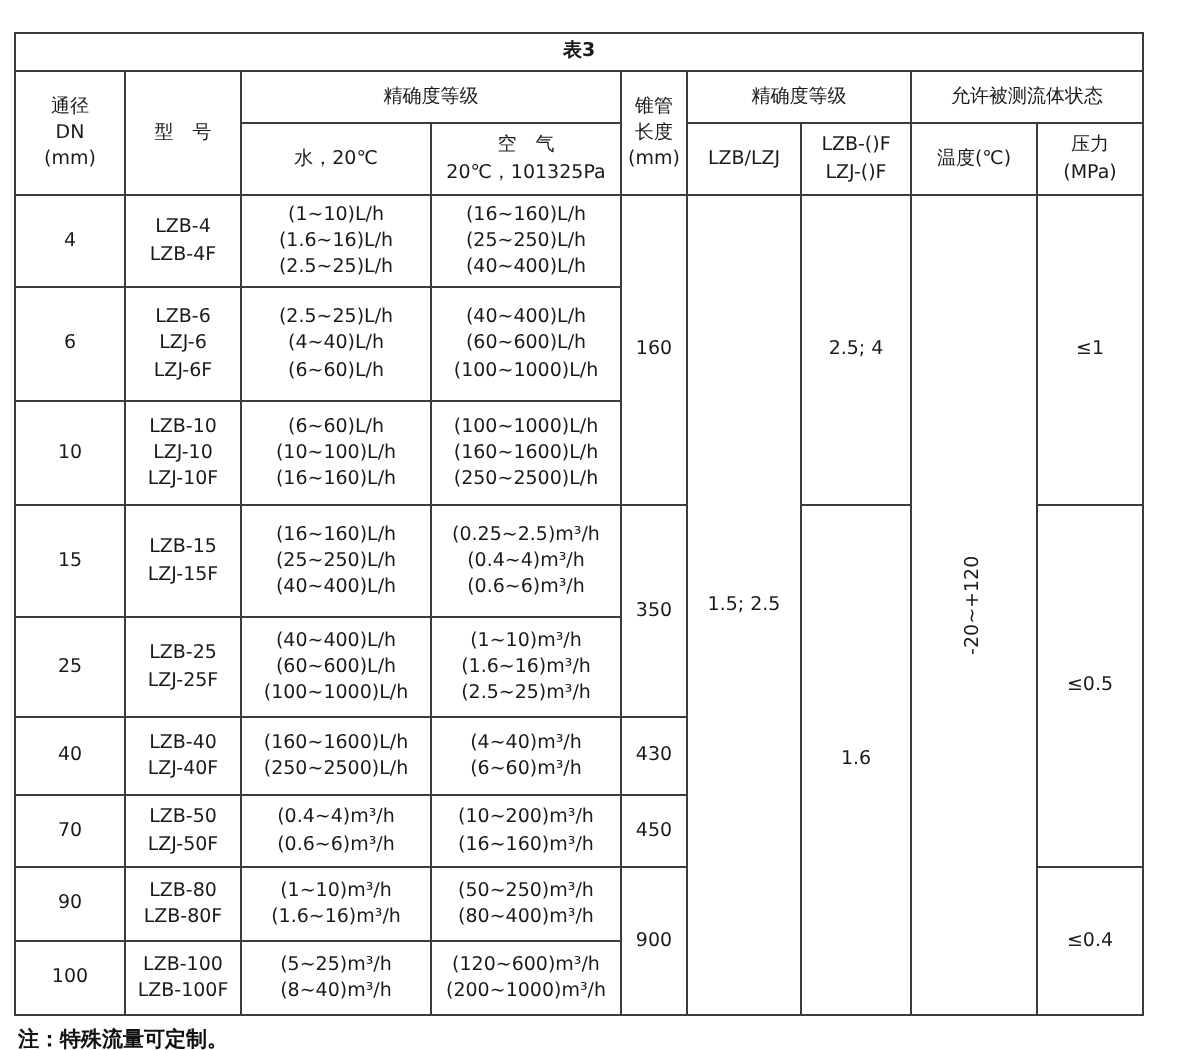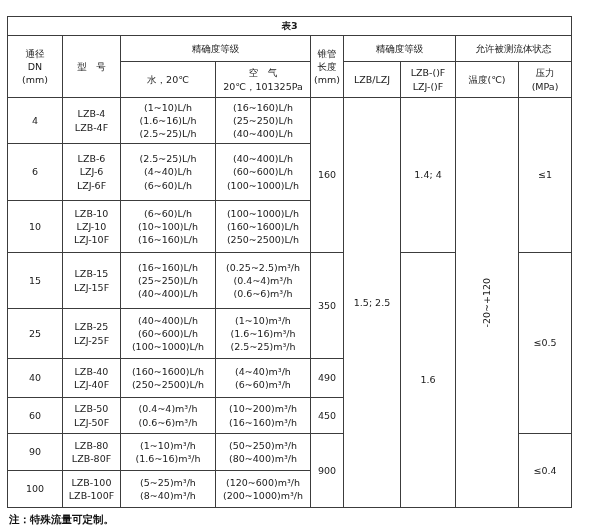--- a/index.html
+++ b/index.html
@@ -115,21 +115,21 @@
       <td class="left">LZB-4
 LZB-4F</td>
       <td class="left">(1~10)L/h
 (1.6~16)L/h
 (2.5~25)L/h</td>
       <td class="left">(16~160)L/h
 (25~250)L/h
 (40~400)L/h</td>
       <td class="num" rowspan="3">160</td>
       <td class="num" rowspan="9">1.5; 2.5</td>
-      <td class="num" rowspan="3">1.4; 4</td>
+      <td class="num" rowspan="3">2.5; 4</td>
       <td rowspan="9"><span class="vertical-wrap">-20~+120</span></td>
       <td class="num" rowspan="3">≤1</td>
     </tr>
 
     <tr style="height:57px">
       <td class="num">6</td>
       <td class="left">LZB-6
 LZJ-6
 LZJ-6F</td>
       <td class="left">(2.5~25)L/h
@@ -181,25 +181,25 @@
     </tr>
 
     <tr style="height:39px">
       <td class="num">40</td>
       <td class="left">LZB-40
 LZJ-40F</td>
       <td class="left">(160~1600)L/h
 (250~2500)L/h</td>
       <td class="left">(4~40)m³/h
 (6~60)m³/h</td>
-      <td class="num">490</td>
+      <td class="num">430</td>
     </tr>
 
     <tr style="height:36px">
-      <td class="num">60</td>
+      <td class="num">70</td>
       <td class="left">LZB-50
 LZJ-50F</td>
       <td class="left">(0.4~4)m³/h
 (0.6~6)m³/h</td>
       <td class="left">(10~200)m³/h
 (16~160)m³/h</td>
       <td class="num">450</td>
     </tr>
 
     <tr style="height:37px">

